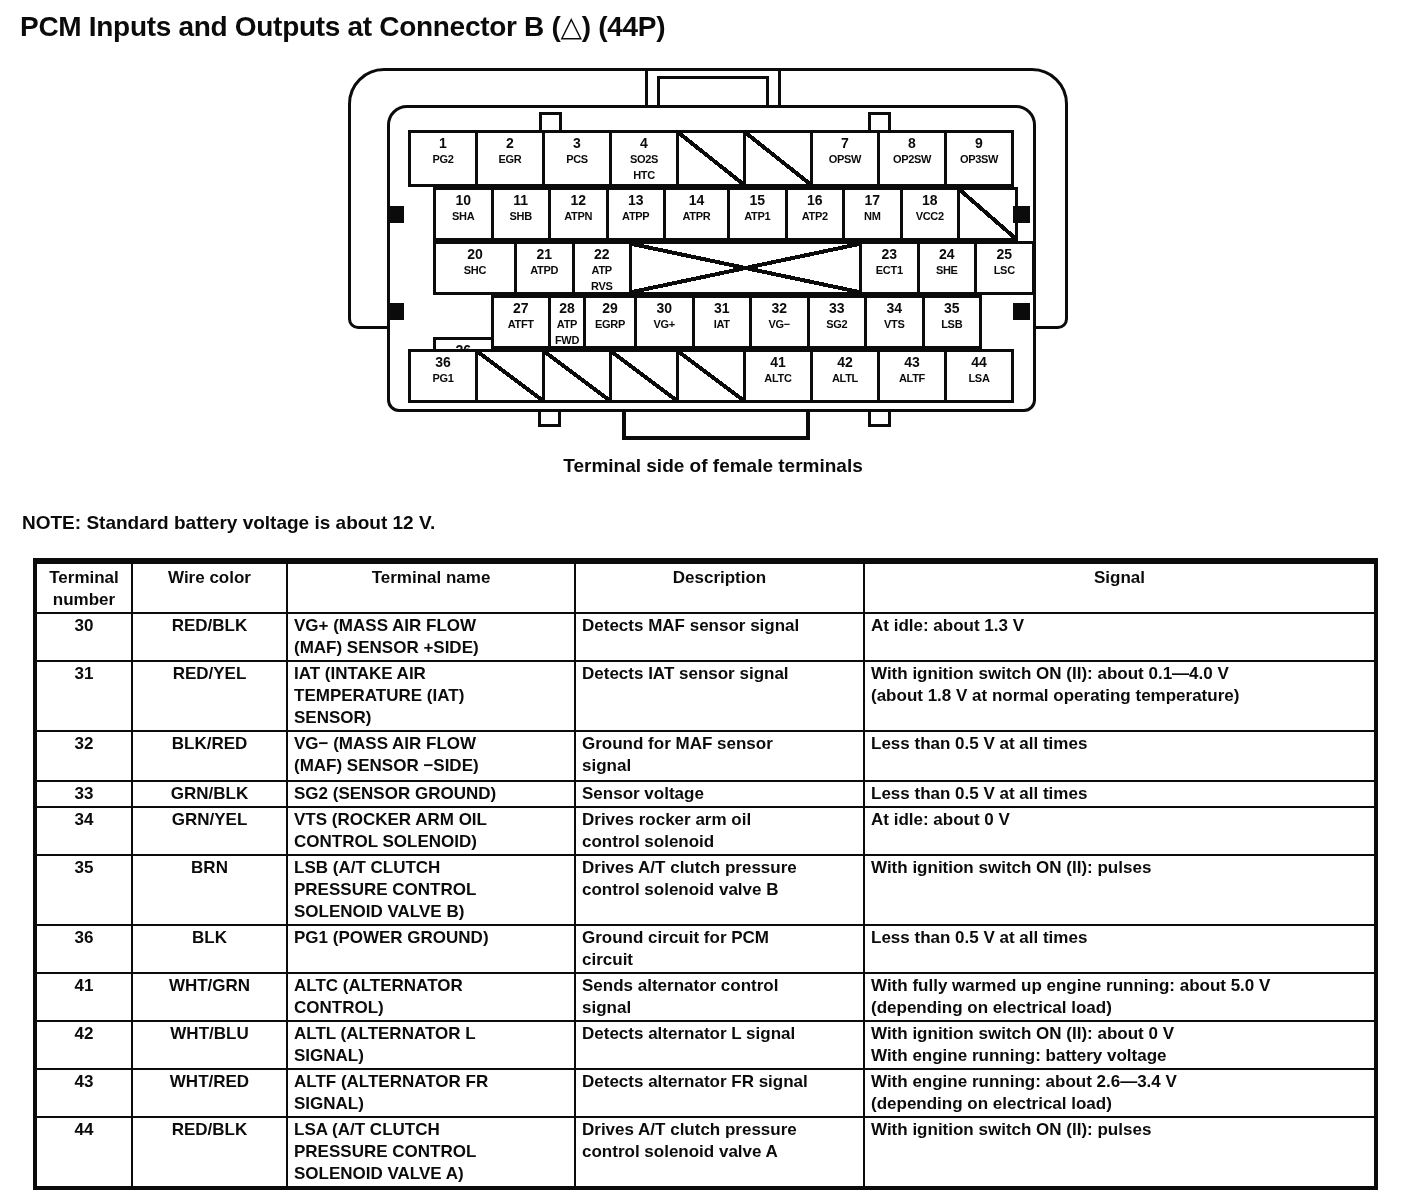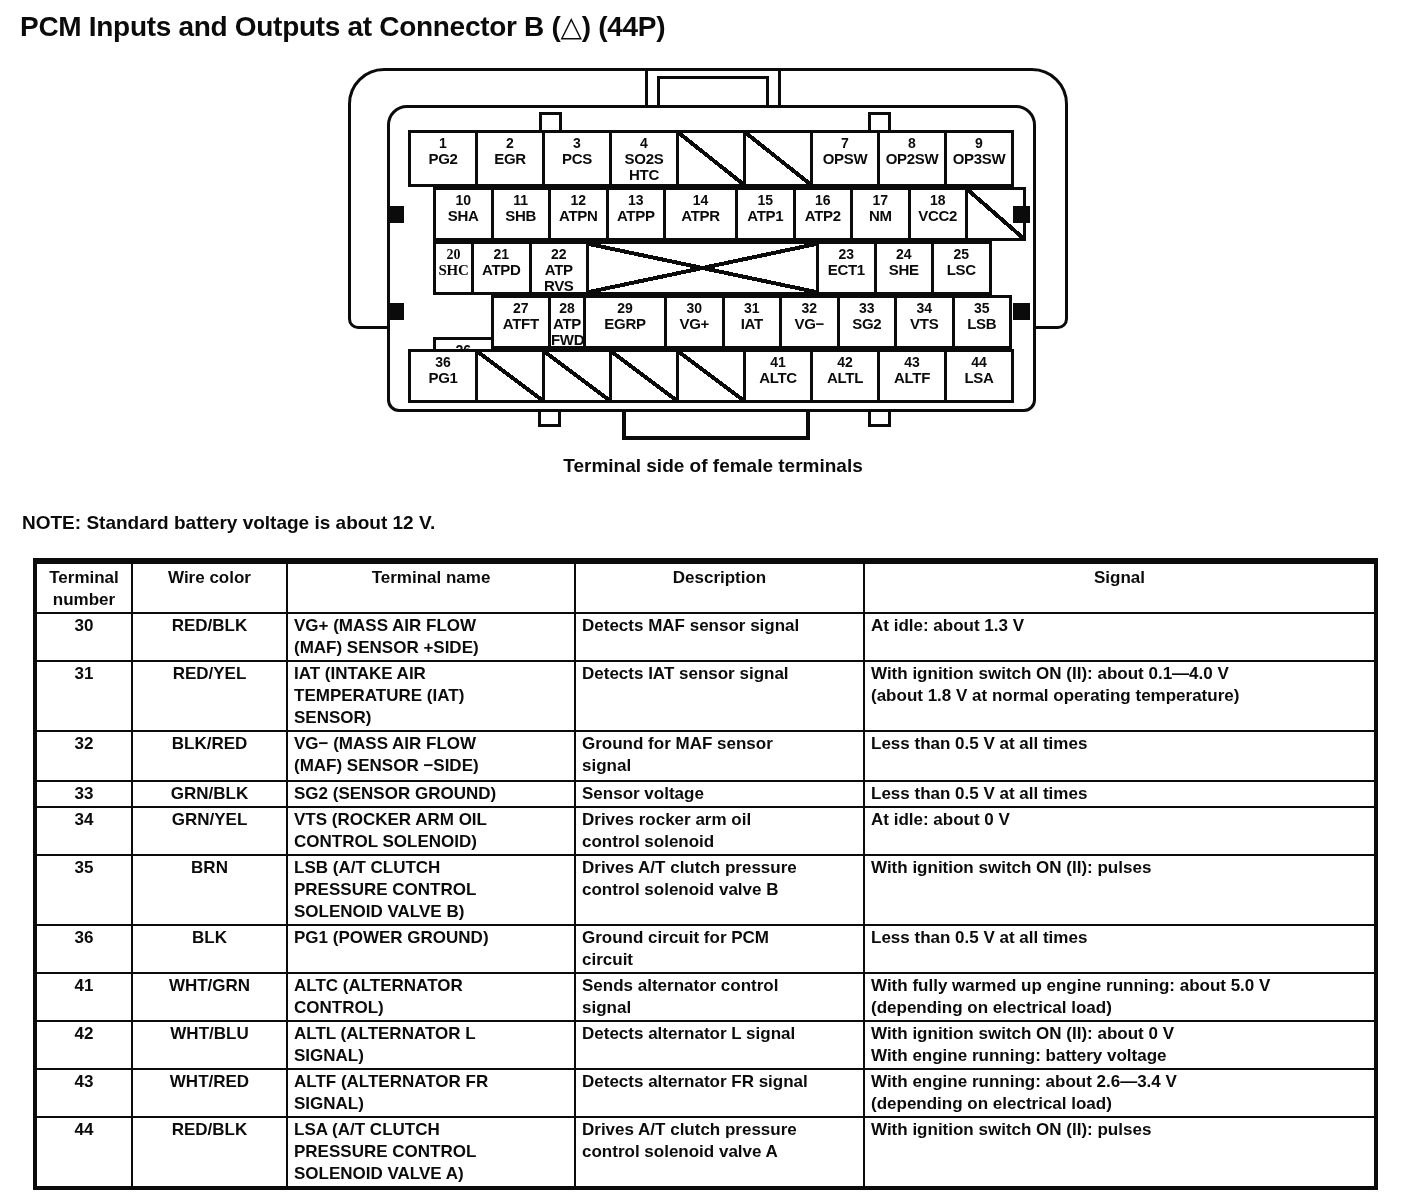--- a/index.html
+++ b/index.html
@@ -20,21 +20,21 @@
   .top-tab{width:17px;height:18px;border:3px solid #0b0b0b;background:#fff;z-index:4;}
   .bot-tab{width:17px;height:18px;border:3px solid #0b0b0b;border-top:none;background:#fff;z-index:2;}
   .bottom-lug{left:622px;top:406px;width:180px;height:30px;border:4px solid #0b0b0b;border-top:none;background:#fff;z-index:2;}
   .index-mark{width:17px;height:17px;background:#0b0b0b;z-index:6;}
   
   .pin-row{position:absolute;display:flex;z-index:5;}
   .pin-cell{box-sizing:border-box;border:3px solid #0b0b0b;background:#fff;text-align:center;
             padding-top:3px;overflow:hidden;}
   .pin-cell + .pin-cell{margin-left:-3px;}
   .pin-num{font-size:14px;font-weight:bold;line-height:15px;}
-  .pin-name{font-size:15px;font-weight:bold;line-height:16px;white-space:pre-line;letter-spacing:-0.3px;}
+  .pin-name{font-size:11px;font-weight:bold;line-height:16px;white-space:pre-line;letter-spacing:-0.3px;}
   .diag{background-image:linear-gradient(to top right,
         transparent calc(50% - 2px),#0b0b0b calc(50% - 2px),#0b0b0b calc(50% + 2px),transparent calc(50% + 2px));}
   .xcell{background-image:
         linear-gradient(to top right,transparent calc(50% - 2px),#0b0b0b calc(50% - 2px),#0b0b0b calc(50% + 2px),transparent calc(50% + 2px)),
         linear-gradient(to bottom right,transparent calc(50% - 2px),#0b0b0b calc(50% - 2px),#0b0b0b calc(50% + 2px),transparent calc(50% + 2px));}
   
   .table-wrap{left:33px;top:558px;}
   table.terms{border-collapse:collapse;table-layout:fixed;width:1341px;
               border:4px solid #0b0b0b;border-top:6px solid #0b0b0b;}
   table.terms th,table.terms td{border:2px solid #0b0b0b;vertical-align:top;
@@ -112,21 +112,21 @@
           <div class="pin-name">SHB</div>
         </div>
         <div class="pin-cell" style="width: 60.5px; height: 54px;">
           <div class="pin-num">12</div>
           <div class="pin-name">ATPN</div>
         </div>
         <div class="pin-cell" style="width: 60.5px; height: 54px;">
           <div class="pin-num">13</div>
           <div class="pin-name">ATPP</div>
         </div>
-        <div class="pin-cell" style="width: 75px; height: 54px;">
+        <div class="pin-cell" style="width: 67px; height: 54px;">
           <div class="pin-num">14</div>
           <div class="pin-name">ATPR</div>
         </div>
         <div class="pin-cell" style="width: 60.5px; height: 54px;">
           <div class="pin-num">15</div>
           <div class="pin-name">ATP1</div>
         </div>
         <div class="pin-cell" style="width: 60.5px; height: 54px;">
           <div class="pin-num">16</div>
           <div class="pin-name">ATP2</div>
@@ -135,21 +135,21 @@
           <div class="pin-num">17</div>
           <div class="pin-name">NM</div>
         </div>
         <div class="pin-cell" style="width: 60.5px; height: 54px;">
           <div class="pin-num">18</div>
           <div class="pin-name">VCC2</div>
         </div>
         <div class="pin-cell diag" style="width: 60.5px; height: 54px;"></div>
       </div>
       <div class="pin-row" style="left: 433px; top: 241px;">
-        <div class="pin-cell" style="width: 41px; height: 54px; font-family: Liberation Serif, serif;">
+        <div class="pin-cell" style="width: 84px; height: 54px;">
           <div class="pin-num">20</div>
           <div class="pin-name">SHC</div>
         </div>
         <div class="pin-cell" style="width: 60.5px; height: 54px;">
           <div class="pin-num">21</div>
           <div class="pin-name">ATPD</div>
         </div>
         <div class="pin-cell" style="width: 60.5px; height: 54px;">
           <div class="pin-num">22</div>
           <div class="pin-name">ATP
@@ -176,21 +176,21 @@
         </div>
         <div class="pin-cell" style="width: 60.5px; height: 54px;">
           <div class="pin-num">27</div>
           <div class="pin-name">ATFT</div>
         </div>
         <div class="pin-cell" style="width: 38px; height: 54px;">
           <div class="pin-num">28</div>
           <div class="pin-name">ATP
 FWD</div>
         </div>
-        <div class="pin-cell" style="width: 84px; height: 54px;">
+        <div class="pin-cell" style="width: 54px; height: 54px;">
           <div class="pin-num">29</div>
           <div class="pin-name">EGRP</div>
         </div>
         <div class="pin-cell" style="width: 60.5px; height: 54px;">
           <div class="pin-num">30</div>
           <div class="pin-name">VG+</div>
         </div>
         <div class="pin-cell" style="width: 60.5px; height: 54px;">
           <div class="pin-num">31</div>
           <div class="pin-name">IAT</div>

